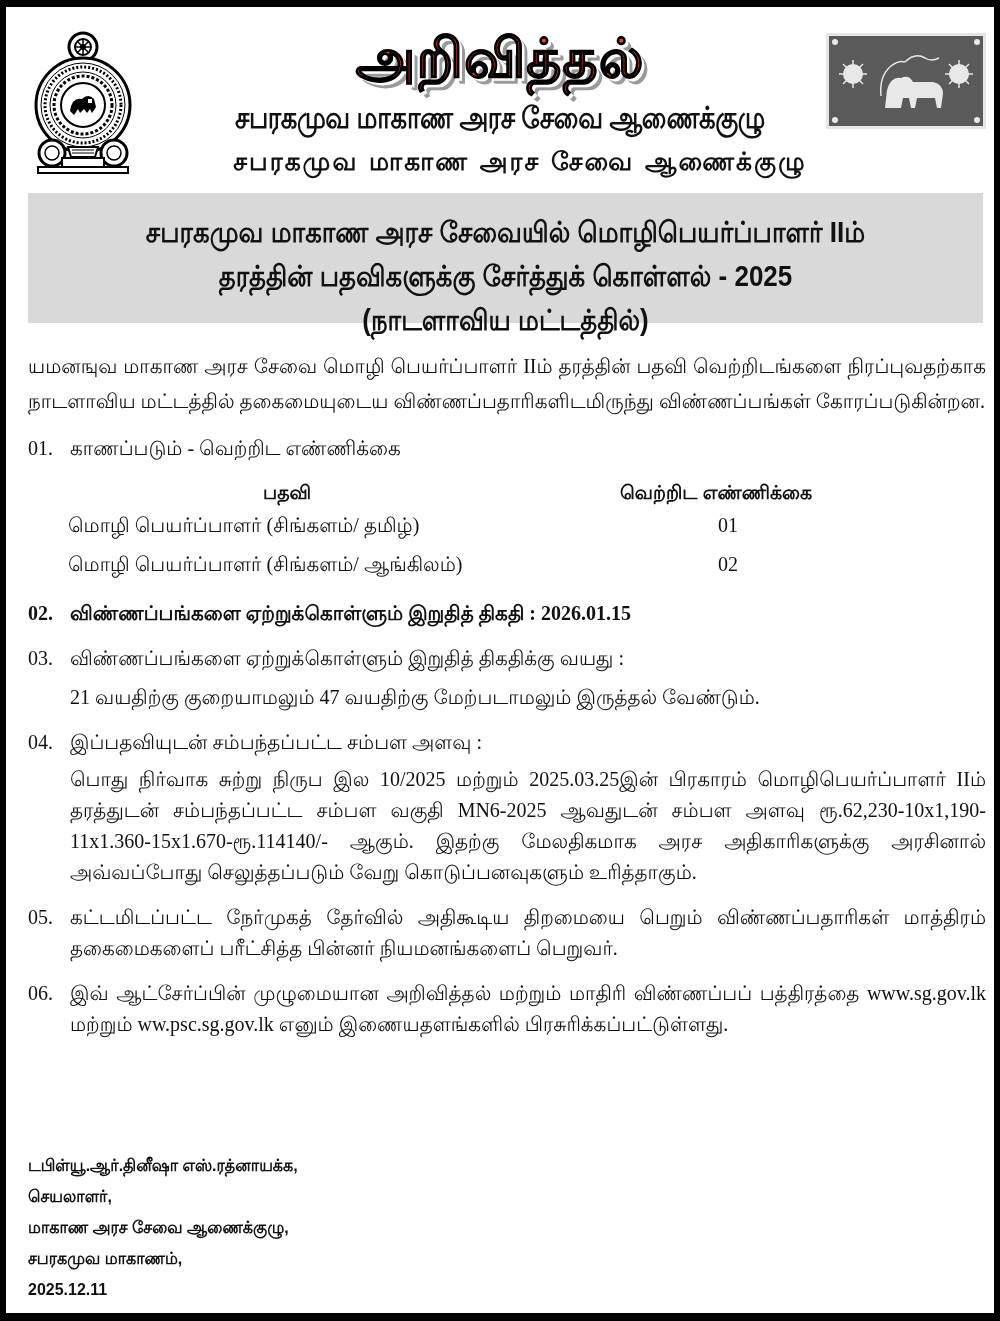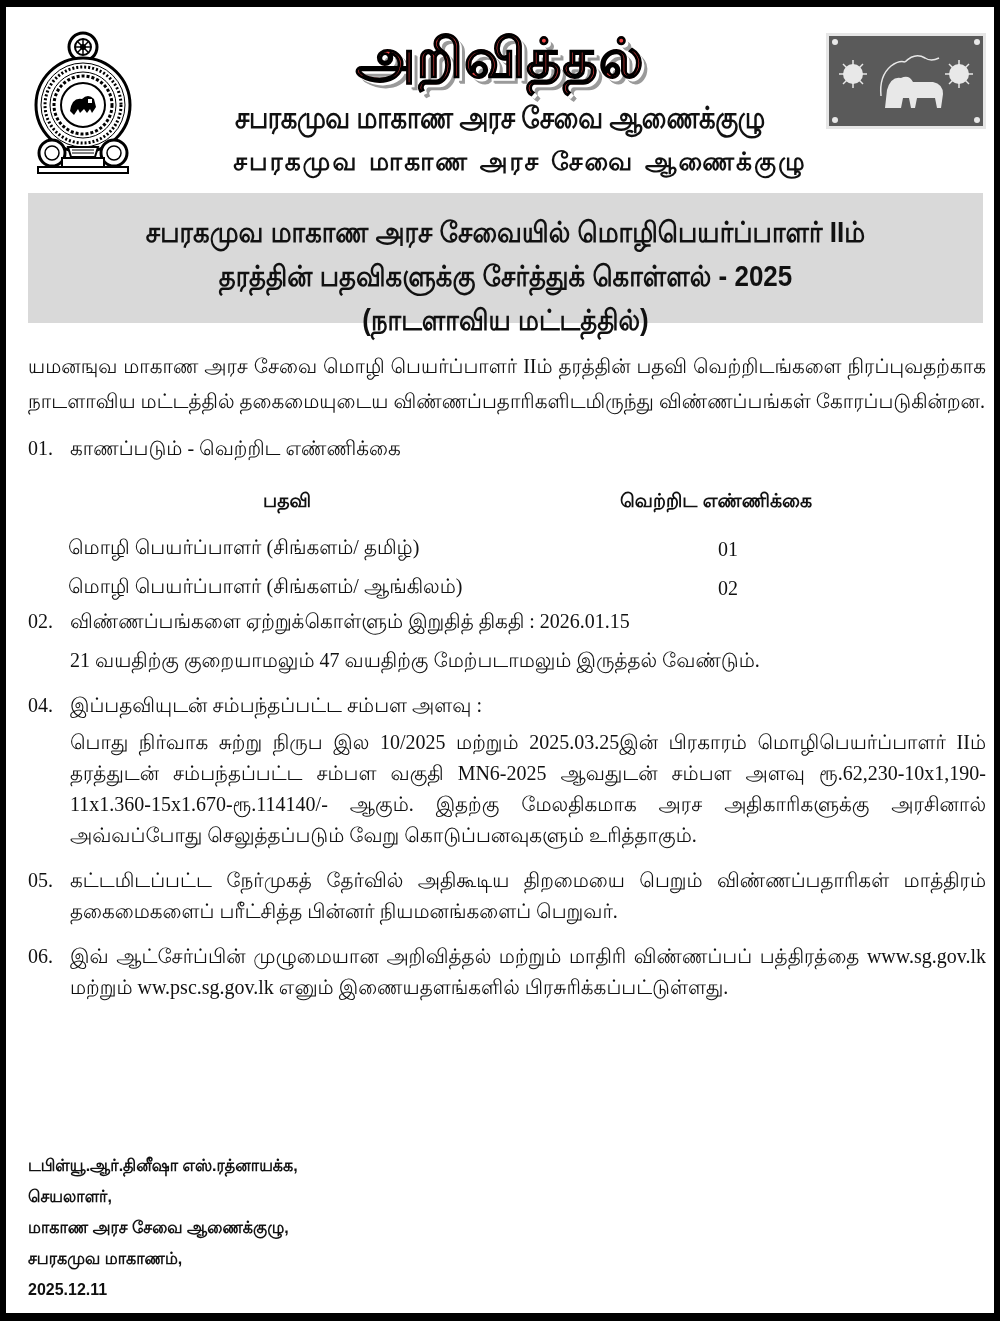--- a/index.html
+++ b/index.html
@@ -59,23 +59,23 @@
     
     .body {
       position: absolute; left: 22px; top: 342px; width: 958px;
       font-family: "Liberation Serif", serif; font-size: 20px;
     }
     .para { line-height: 35px; text-align: justify; text-align-last: left; }
     .item { display: flex; margin-top: 10px; line-height: 35px; }
     .item .num { width: 42px; flex: none; }
     .item .txt { flex: 1; }
     .sub { padding-left: 42px; line-height: 35px; text-align: justify; }
-    .tbl { margin-top: 16px; }
+    .tbl { margin-top: 8px; }
     .tbl-head { display: flex; font-weight: 700; font-family: "Liberation Sans", sans-serif; font-size: 19px; height: 40px; align-items: center; }
-    .tbl-row { display: flex; height: 39px; align-items: flex-end; }
+    .tbl-row { display: flex; height: 39px; align-items: flex-start; }
     .col1 { width: 580px; padding-left: 40px; }
     .col1-h { width: 580px; padding-left: 235px; }
     .col2 { width: 300px; text-align: left; }
     .col2-h { width: 300px; padding-left: 12px; }
     .col2 span { padding-left: 110px; }
     .signature {
       position: absolute; left: 22px; top: 1143px;
       font-family: "Liberation Sans", sans-serif; font-weight: 700;
       font-size: 16px; line-height: 31px;
     }
@@ -173,25 +173,29 @@
       <div class="tbl-row">
         <div class="col1">மொழி பெயர்ப்பாளர் (சிங்களம்/ தமிழ்)</div>
         <div class="col2"><span>01</span></div>
       </div>
       <div class="tbl-row">
         <div class="col1">மொழி பெயர்ப்பாளர் (சிங்களம்/ ஆங்கிலம்)</div>
         <div class="col2"><span>02</span></div>
       </div>
     </div>
 
-    <div class="item" style="margin-top:4px;">
+    <div class="item" style="margin-top:4px;font-weight:bold;">
       <span class="num">02.</span>
       <span class="txt">விண்ணப்பங்களை ஏற்றுக்கொள்ளும் இறுதித் திகதி : 2026.01.15</span>
     </div>
 
+    <div class="item">
+      <span class="num">03.</span>
+      <span class="txt">விண்ணப்பங்களை ஏற்றுக்கொள்ளும் இறுதித் திகதிக்கு வயது :</span>
+    </div>
     <div class="sub" style="margin-top:4px;">21 வயதிற்கு குறையாமலும் 47 வயதிற்கு மேற்படாமலும் இருத்தல் வேண்டும்.</div>
 
     <div class="item">
       <span class="num">04.</span>
       <span class="txt">இப்பதவியுடன் சம்பந்தப்பட்ட சம்பள அளவு :</span>
     </div>
     <div class="sub" style="margin-top:4px; line-height:31px;">பொது நிர்வாக சுற்று நிருப இல 10/2025 மற்றும் 2025.03.25இன் பிரகாரம் மொழிபெயர்ப்பாளர் IIம் தரத்துடன் சம்பந்தப்பட்ட சம்பள வகுதி MN6-2025 ஆவதுடன் சம்பள அளவு ரூ.62,230-10x1,190-11x1.360-15x1.670-ரூ.114140/- ஆகும். இதற்கு மேலதிகமாக அரச அதிகாரிகளுக்கு அரசினால் அவ்வப்போது செலுத்தப்படும் வேறு கொடுப்பனவுகளும் உரித்தாகும்.</div>
 
     <div class="item" style="line-height:31px; margin-top:14px;">
       <span class="num">05.</span>

